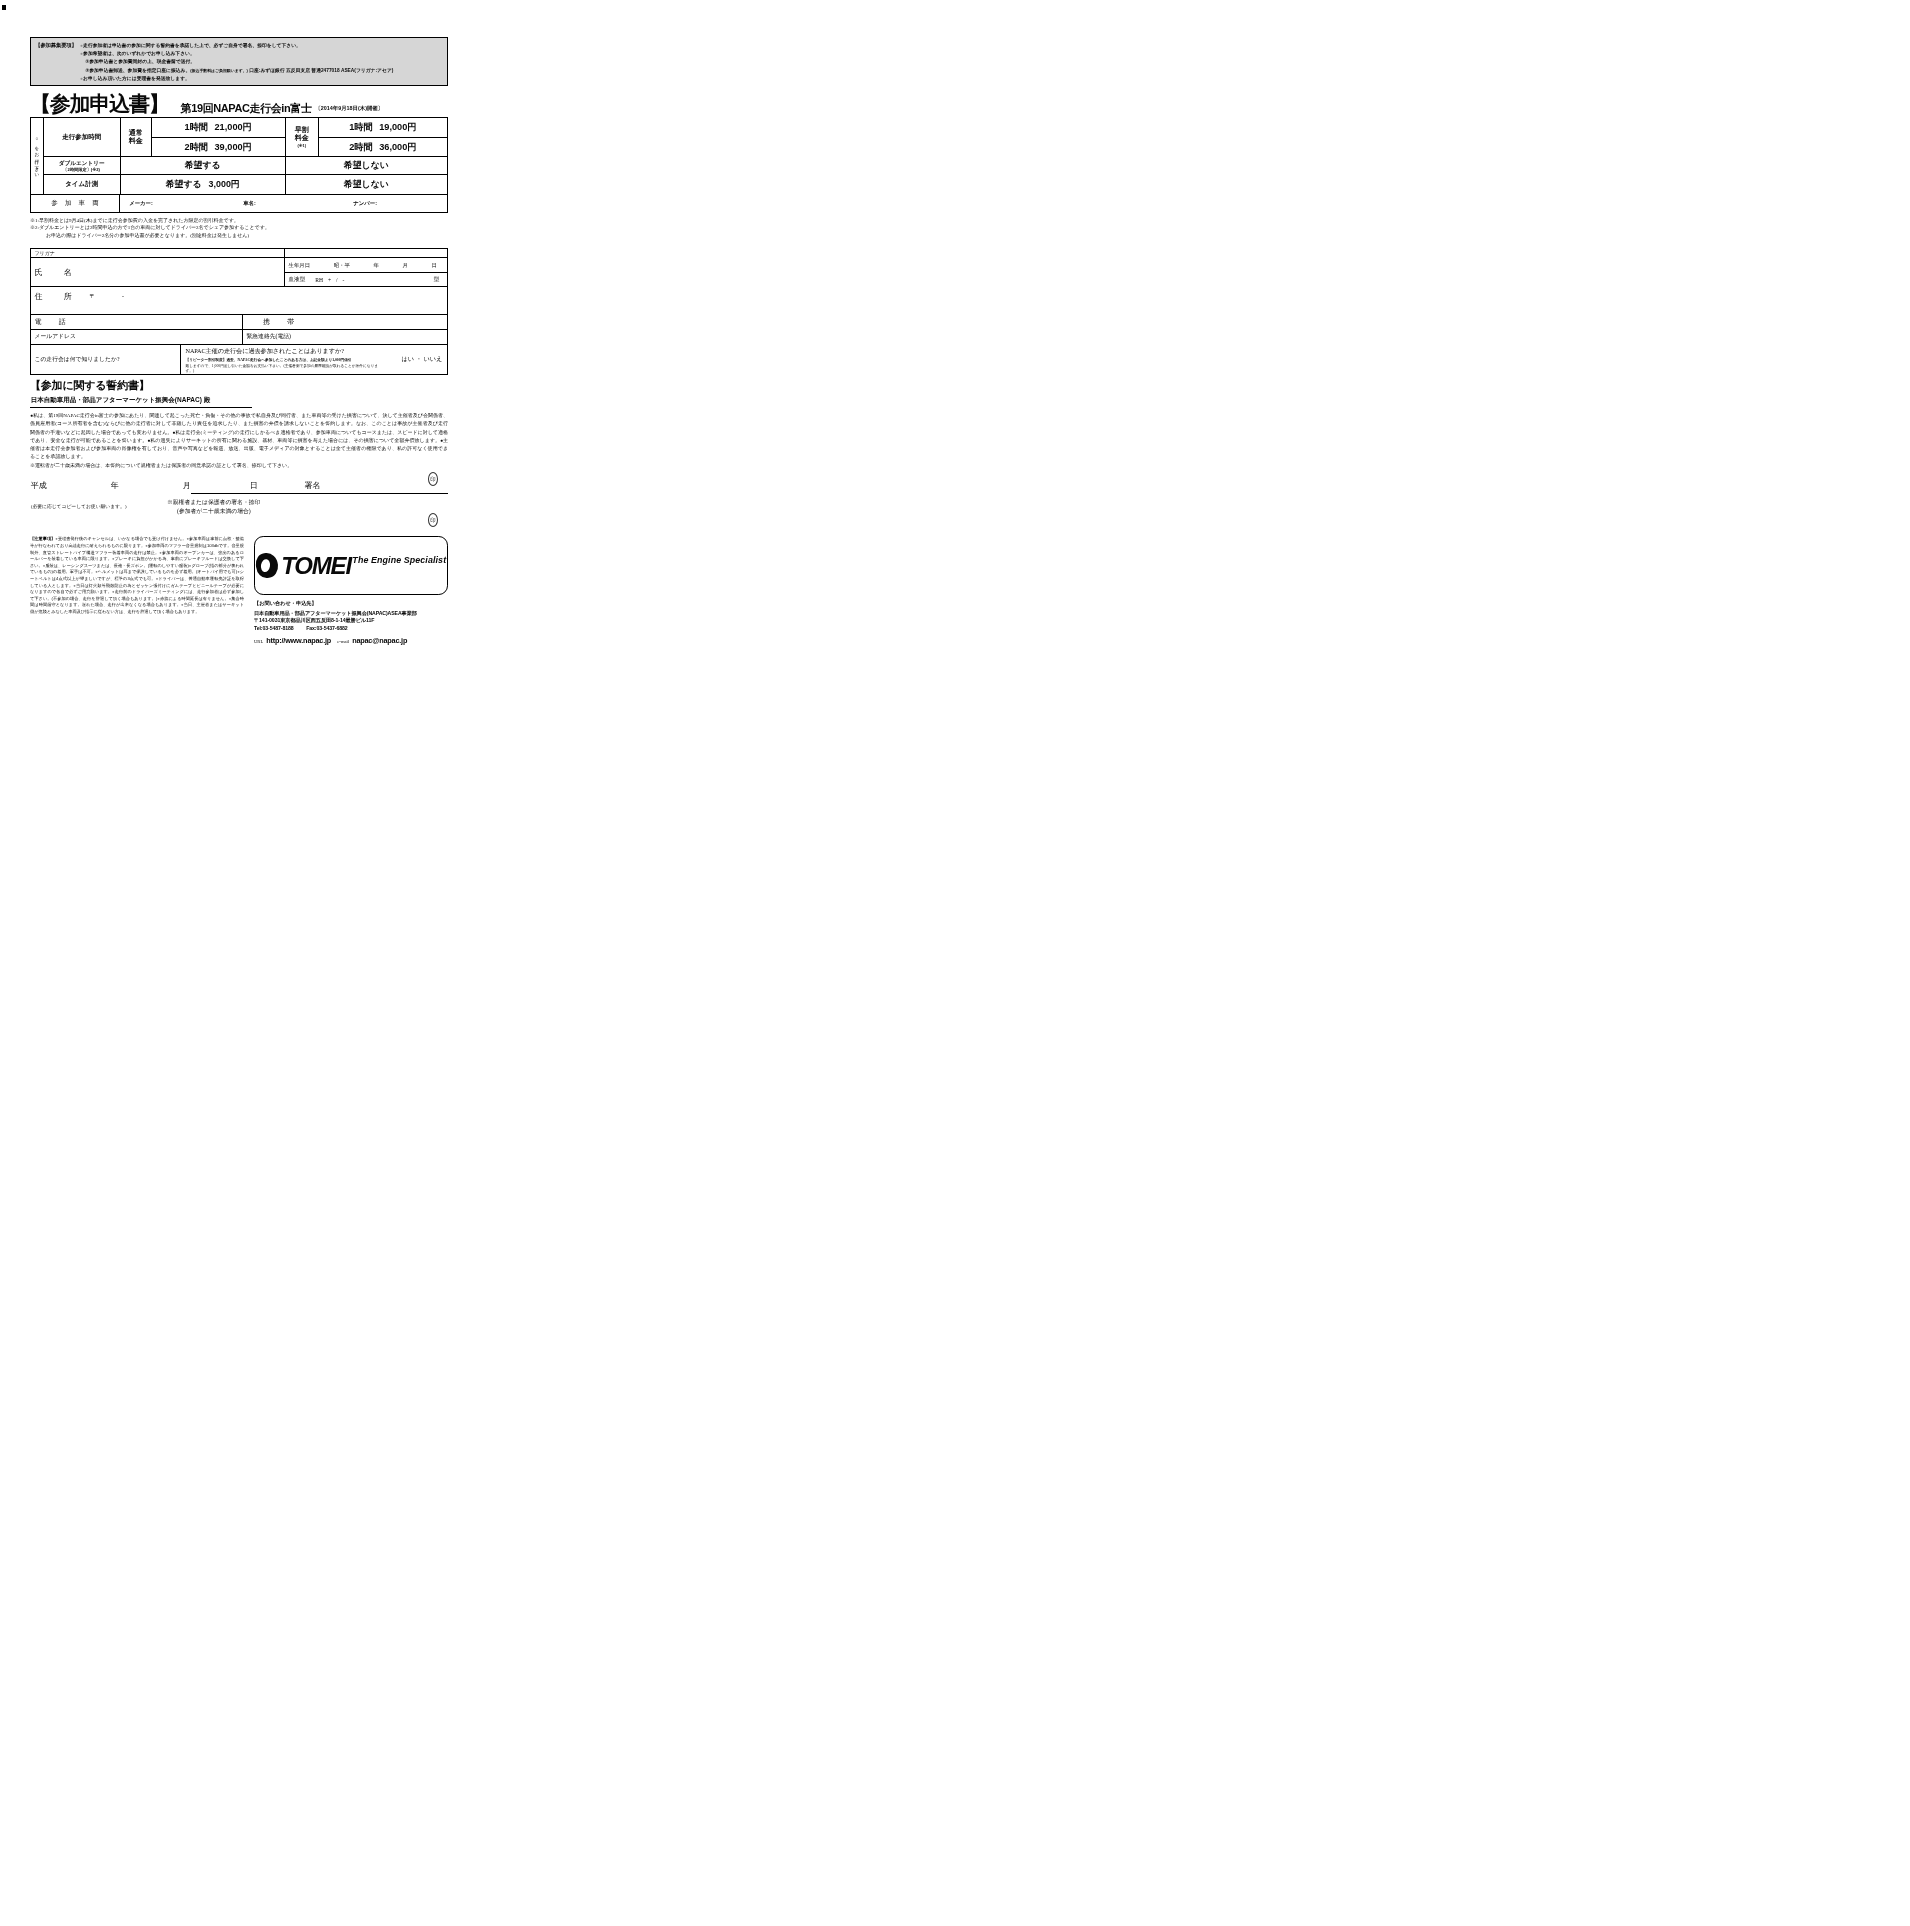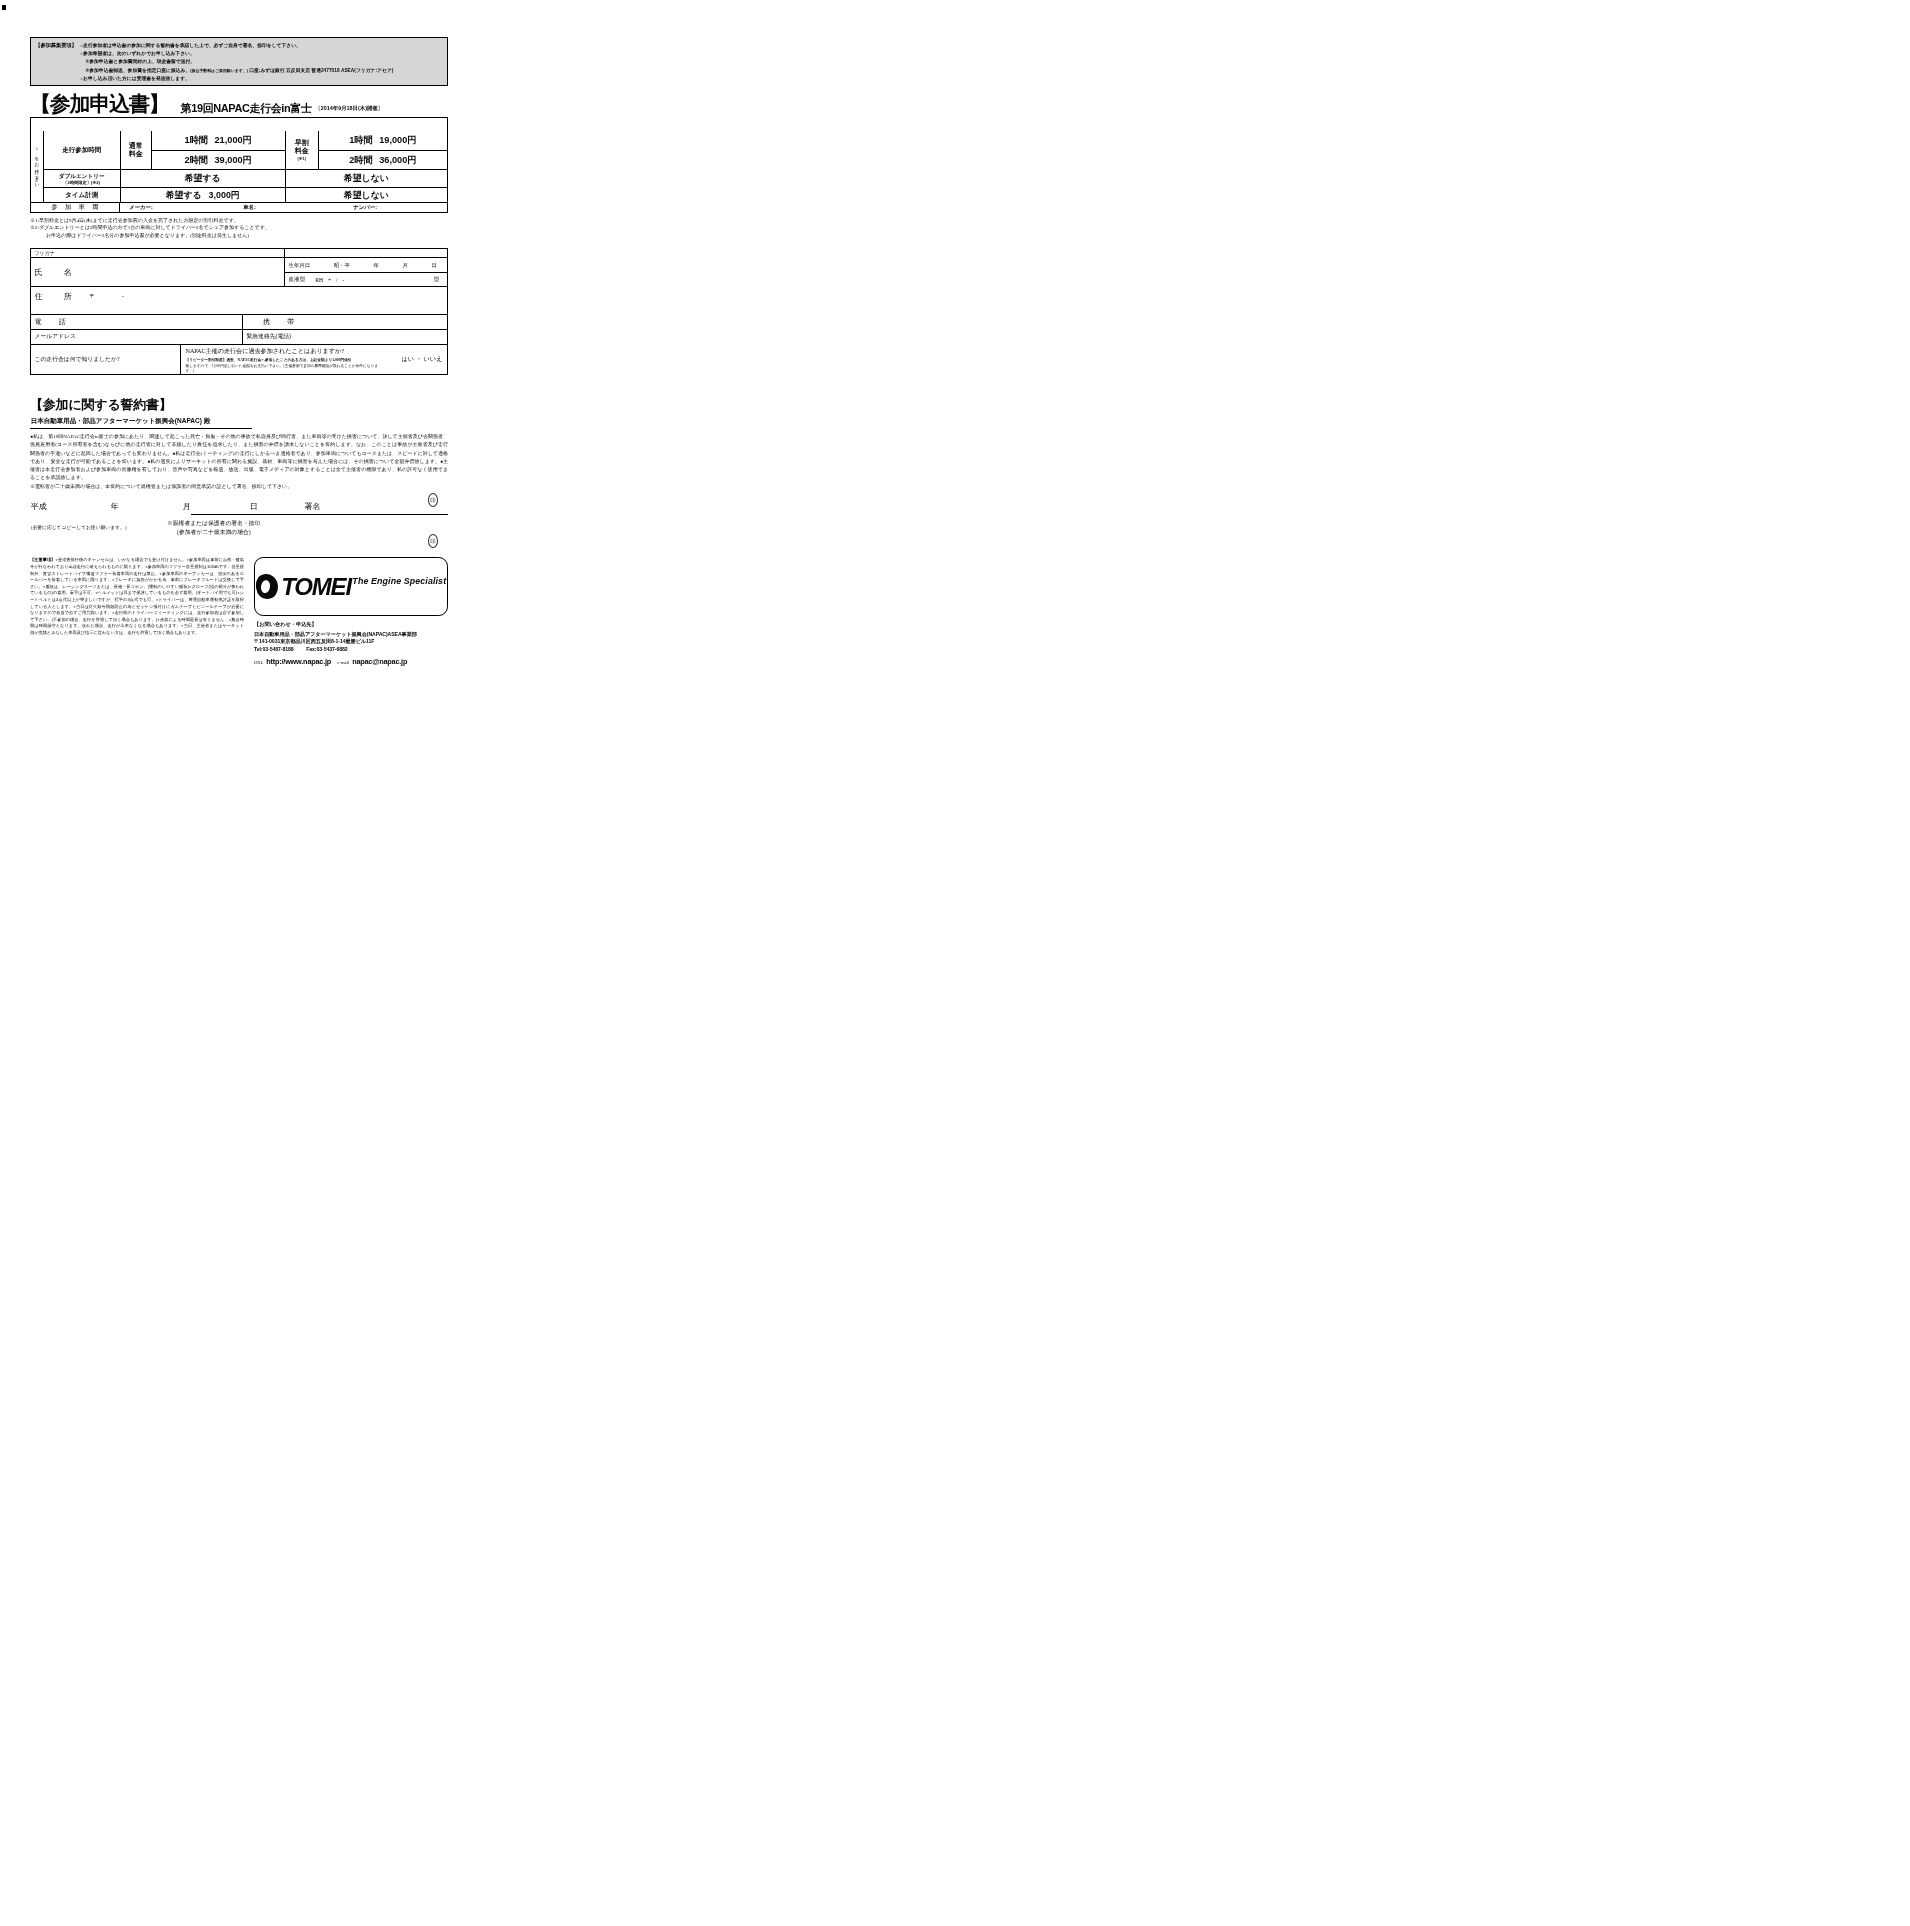--- a/index.html
+++ b/index.html
@@ -23,21 +23,21 @@
   .gb{color:#8f8f8f;}
 
   
   .title-row{display:flex;align-items:flex-end;margin-top:4.2px;height:24px;}
   .t-main{font-size:21px;font-weight:900;letter-spacing:-1.2px;line-height:1;}
   .t-event{font-size:11px;font-weight:800;letter-spacing:-0.4px;margin-left:12px;line-height:1.05;}
   .t-date{font-size:5.4px;font-weight:700;margin-left:3.9px;padding-bottom:1.9px;white-space:nowrap;}
 
   
   .fee{border:1.2px solid #000;height:96px;margin-top:3.1px;display:flex;flex-direction:column;}
-  .fee-top{height:77px;border-bottom:1.2px solid #000;display:flex;margin-top:13px;}
+  .fee-top{height:77px;border-bottom:1.2px solid #000;display:flex;}
   .fee-circle{width:12.7px;border-right:0.8px solid #000;display:flex;align-items:center;justify-content:center;
     writing-mode:vertical-rl;font-size:4.6px;letter-spacing:1.2px;font-family:"Liberation Serif","DejaVu Serif",serif;}
   .fee-main{flex:1;display:flex;flex-direction:column;}
   .fr{display:flex;}
   .fr1{height:39px;border-bottom:0.8px solid #000;}
   .fr2{height:18px;border-bottom:0.8px solid #000;}
   .fr3{flex:1;}
   .c{display:flex;align-items:center;justify-content:center;}
   .cl{width:77px;border-right:0.8px solid #000;}
   .lab1{font-size:6.5px;font-weight:700;}
@@ -89,21 +89,21 @@
   .a-em .r{width:205px;border-left:0.8px solid #000;display:flex;align-items:center;padding-left:3.5px;font-size:5.8px;}
   .a-know{height:29px;}
   .a-know .l{width:149px;display:flex;align-items:center;padding-left:3.5px;font-size:5.8px;}
   .a-know .r{flex:1;border-left:0.8px solid #000;position:relative;padding:2.7px 3.9px 0 4.6px;}
   .pastq{font-size:6.2px;letter-spacing:-0.1px;}
   .pasta{position:absolute;right:4.6px;top:10px;font-size:6.2px;}
   .rep{font-size:3.7px;line-height:5.4px;margin-top:1.9px;width:200px;}
   .rep .r1{font-weight:700;}
 
   
-  .pl-head{margin-top:21px;font-size:13px;font-weight:800;letter-spacing:-0.2px;}
+  .pl-head{margin-top:3px;font-size:11px;font-weight:800;letter-spacing:-0.2px;}
   .pl-to{margin-top:3.5px;font-size:6.5px;font-weight:600;display:inline-block;border-bottom:1px solid #000;padding:0 42px 2.3px 0.8px;}
   .pl-body{margin-top:3.5px;font-size:5px;line-height:8.3px;text-align:justify;font-family:"Liberation Serif","DejaVu Serif",serif;}
   .pl-minor{font-size:5px;line-height:8.3px;font-family:"Liberation Serif","DejaVu Serif",serif;}
 
   
   .sig{position:relative;margin-top:10px;height:51px;font-family:"Liberation Serif","DejaVu Serif",serif;}
   .sig-row{display:flex;align-items:baseline;font-size:8px;gap:34px;}
   .sg-era{margin-left:0.8px;}
   .sg-y{margin-left:30px;} .sg-m{margin-left:30px;} .sg-d{margin-left:25px;} .sg-l{margin-left:12.7px;}
   .sig-line{position:absolute;left:161px;right:0;top:13px;border-bottom:0.8px solid #000;}

